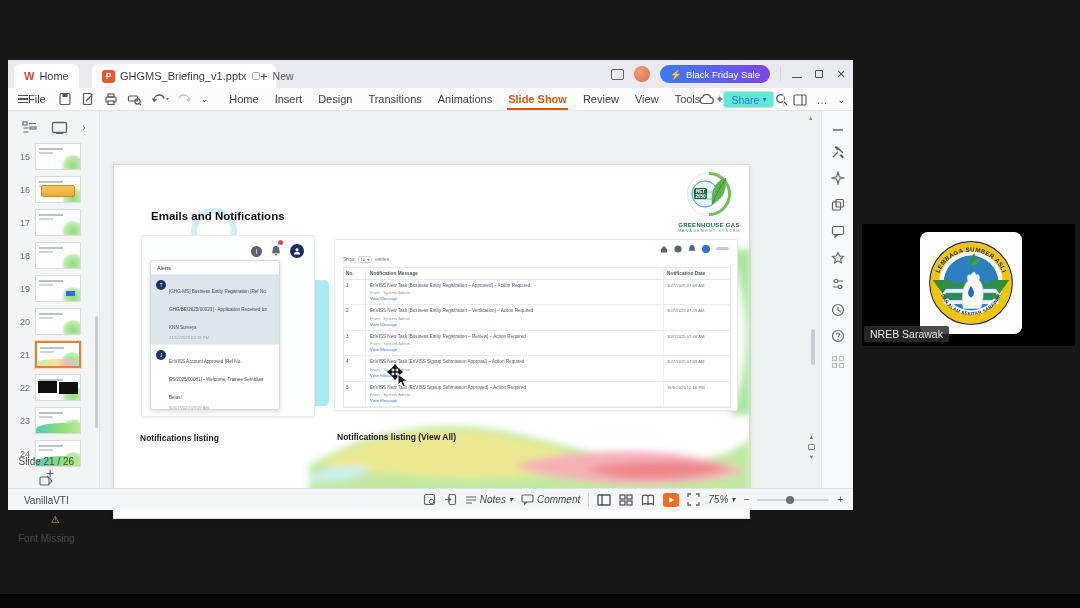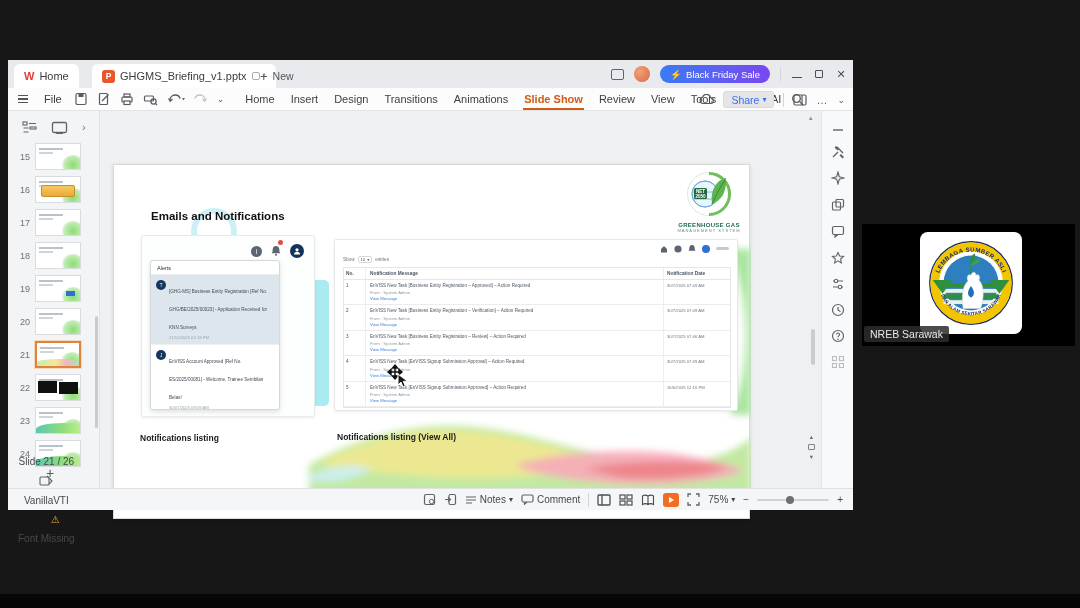--- a/index.html
+++ b/index.html
@@ -29,34 +29,34 @@
   .promo { height:18px; border-radius:9px; padding:0 10px; display:flex; align-items:center; gap:4px;
            background:linear-gradient(90deg,#3a7bf5,#7b46f0); color:#fff; font-size:9.5px; }
   .wc { width:12px; text-align:center; color:#4a4f55; font-size:11px; }
   .wc-min { display:inline-block; width:10px; height:1.4px; background:#4a4f55; }
   .wc-res { display:inline-block; width:8px; height:8px; border:1.2px solid #4a4f55; border-radius:1px; }
   .vsep { width:1px; height:14px; background:#d2d5d9; }
 
   
   .toolbar { position:absolute; left:0; top:28px; width:845px; height:23px; background:#fcfcfd;
              border-bottom:1px solid #e3e4e6; display:flex; align-items:center; }
-  .file-btn { display:flex; align-items:center; gap:16px; font-size:11px; color:#3a3a3a; margin-left:10px; }
+  .file-btn { display:flex; align-items:center; gap:0; font-size:11px; color:#3a3a3a; margin-left:10px; }
   .ham { display:inline-block; width:10px; }
   .ham i { display:block; height:1.2px; background:#555; margin:2px 0; }
   .qicons { display:flex; align-items:center; gap:9px; margin-left:12px; }
   .qicons svg { display:block; }
   .menu { display:flex; align-items:center; gap:2px; margin-left:14px; }
   .mtab { font-size:11px; color:#3f3f43; padding:3px 7px; position:relative; white-space:nowrap; }
   .mtab.active { color:#cf5b16; font-weight:bold; }
   .mtab.active::after { content:""; position:absolute; left:6px; right:6px; bottom:-2px; height:2px; background:#cf5b16; }
   .ai-item { display:flex; align-items:center; gap:3px; font-size:11px; color:#3f3f43; margin-left:8px; }
   .ai-item .spark { color:#7b5cf0; font-size:11px; }
   .tbr { position:absolute; right:8px; top:0; height:23px; display:flex; align-items:center; gap:9px; }
   .share-btn { border:1px solid #d7dade; border-radius:3px; height:17px; padding:0 7px; display:flex;
-               align-items:center; gap:3px; font-size:10.5px; color:#3c6ef0; background:#e5e5e5; }
+               align-items:center; gap:3px; font-size:10.5px; color:#3c6ef0; background:#5eead4; }
   .dots { font-size:11px; color:#55595e; letter-spacing:1px; }
   .caret { font-size:9px; color:#55595e; }
 
   
   .content { position:absolute; left:0; top:51px; width:845px; height:377px; background:#eef0f2; }
 
   
   .panel { position:absolute; left:0; top:0; width:92px; height:377px; background:#f3f4f6; border-right:1px solid #e2e3e5; }
   .panel-head { position:absolute; left:0; top:6px; width:92px; height:20px; display:flex; align-items:center;
                 justify-content:center; gap:14px; }
@@ -156,21 +156,21 @@
   .sb-ic.fade { opacity:.4; }
 
   
   .notesbar { position:absolute; left:92px; top:359px; width:706px; height:18px; background:#f7f8f9;
               border-top:1px solid #e4e5e7; display:flex; align-items:center; }
   .notes-ph { font-size:10px; color:#9aa0a6; margin-left:12px; }
   .statusbar { position:absolute; left:0; top:428px; width:845px; height:22px; background:#f5f6f7;
                border-top:1px solid #e0e1e3; display:flex; align-items:center; font-size:10px; color:#45494e; }
   .st-left { display:flex; align-items:center; gap:8px; margin-left:10px;flex-direction:column; }
   .warn { color:#e6a23c; font-size:10px; }
-  .st-right { position:absolute; right:10px; display:flex; align-items:center; gap:8px; }
+  .st-right { position:absolute; right:10px; display:flex; align-items:center; gap:8px;font-style:italic; }
   .st-item { display:flex; align-items:center; gap:3px; font-size:10px; color:#45494e; white-space:nowrap; }
   .play-btn { width:16px; height:14px; background:#f26d21; border-radius:3px; display:flex; align-items:center; justify-content:center; }
   .play-btn i { display:block; width:0; height:0; border-left:5px solid #fff; border-top:3.5px solid transparent; border-bottom:3.5px solid transparent; }
   .zslider { width:72px; height:2px; background:#cfd3d7; border-radius:1px; position:relative; }
   .zslider i { position:absolute; left:40%; top:-3px; width:8px; height:8px; border-radius:50%; background:#6b7075; }
 
   
   .participant { position:absolute; left:862px; top:224px; width:213px; height:122px; background:#000; }
   .pt-label { position:absolute; left:2px; bottom:4px; background:rgba(45,45,45,.85); color:#e8e8e8;
               font-size:10.5px; padding:2px 6px; border-radius:2px; }

